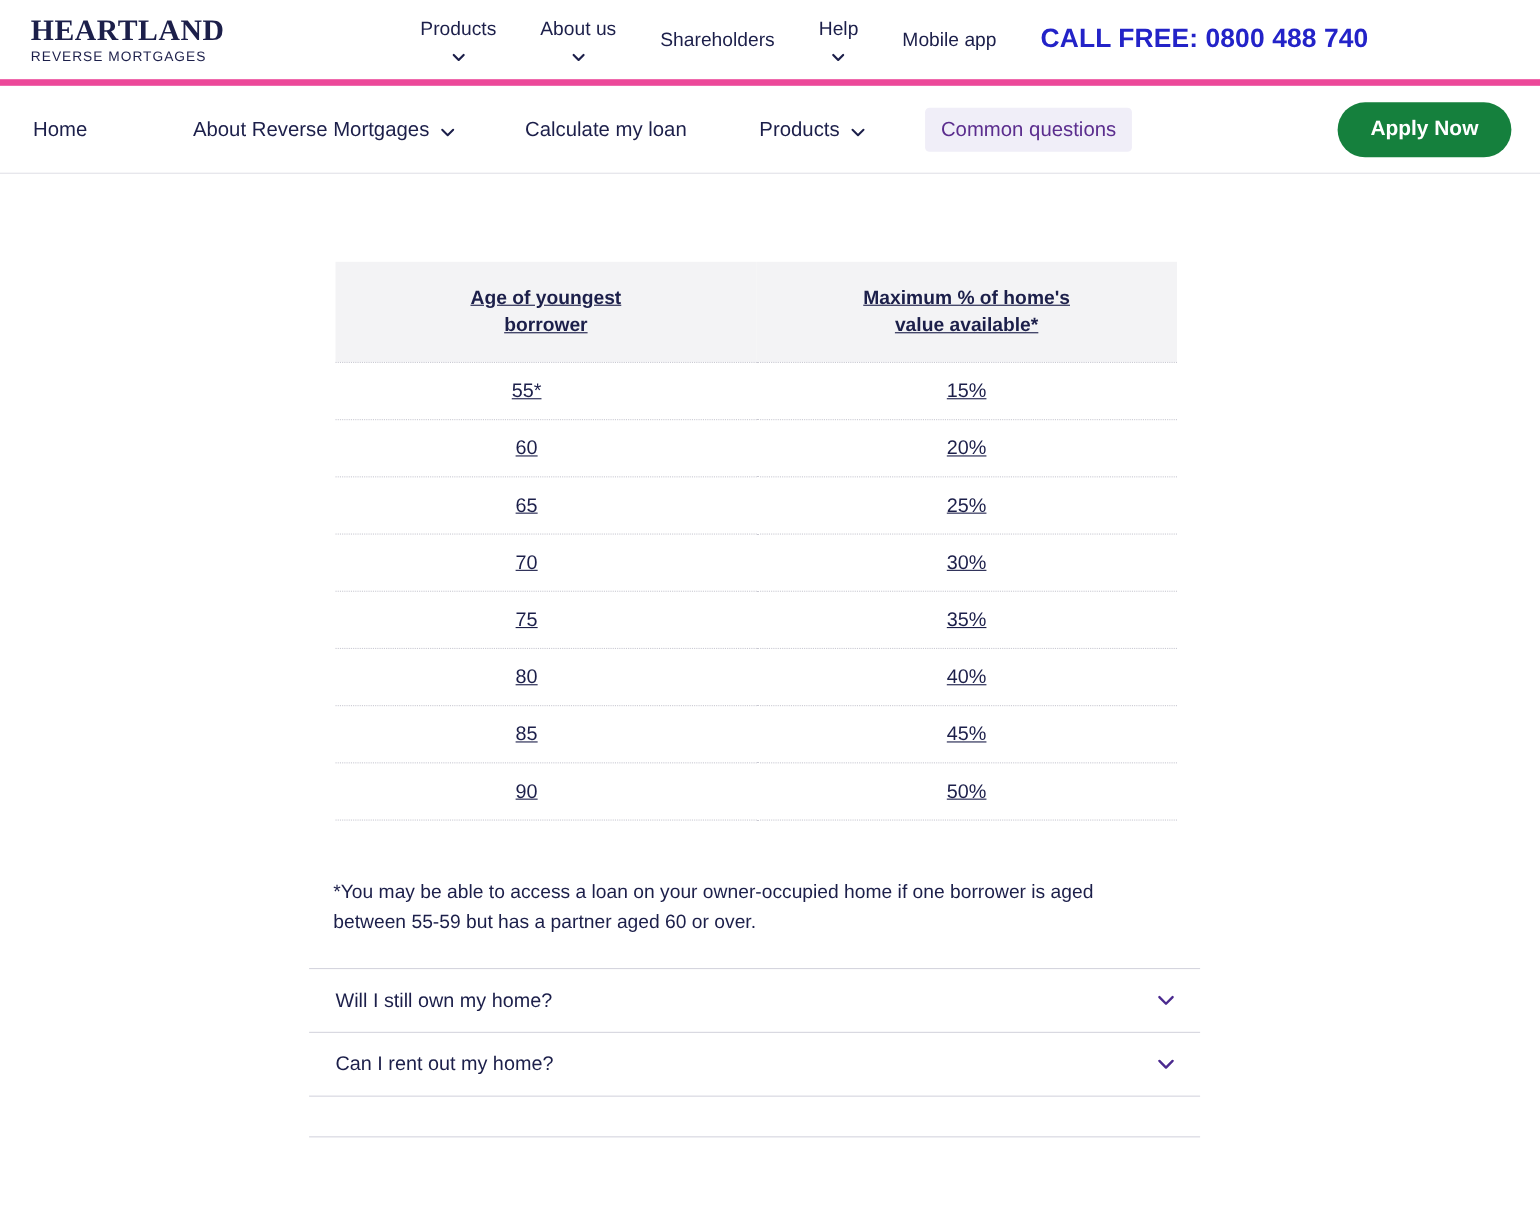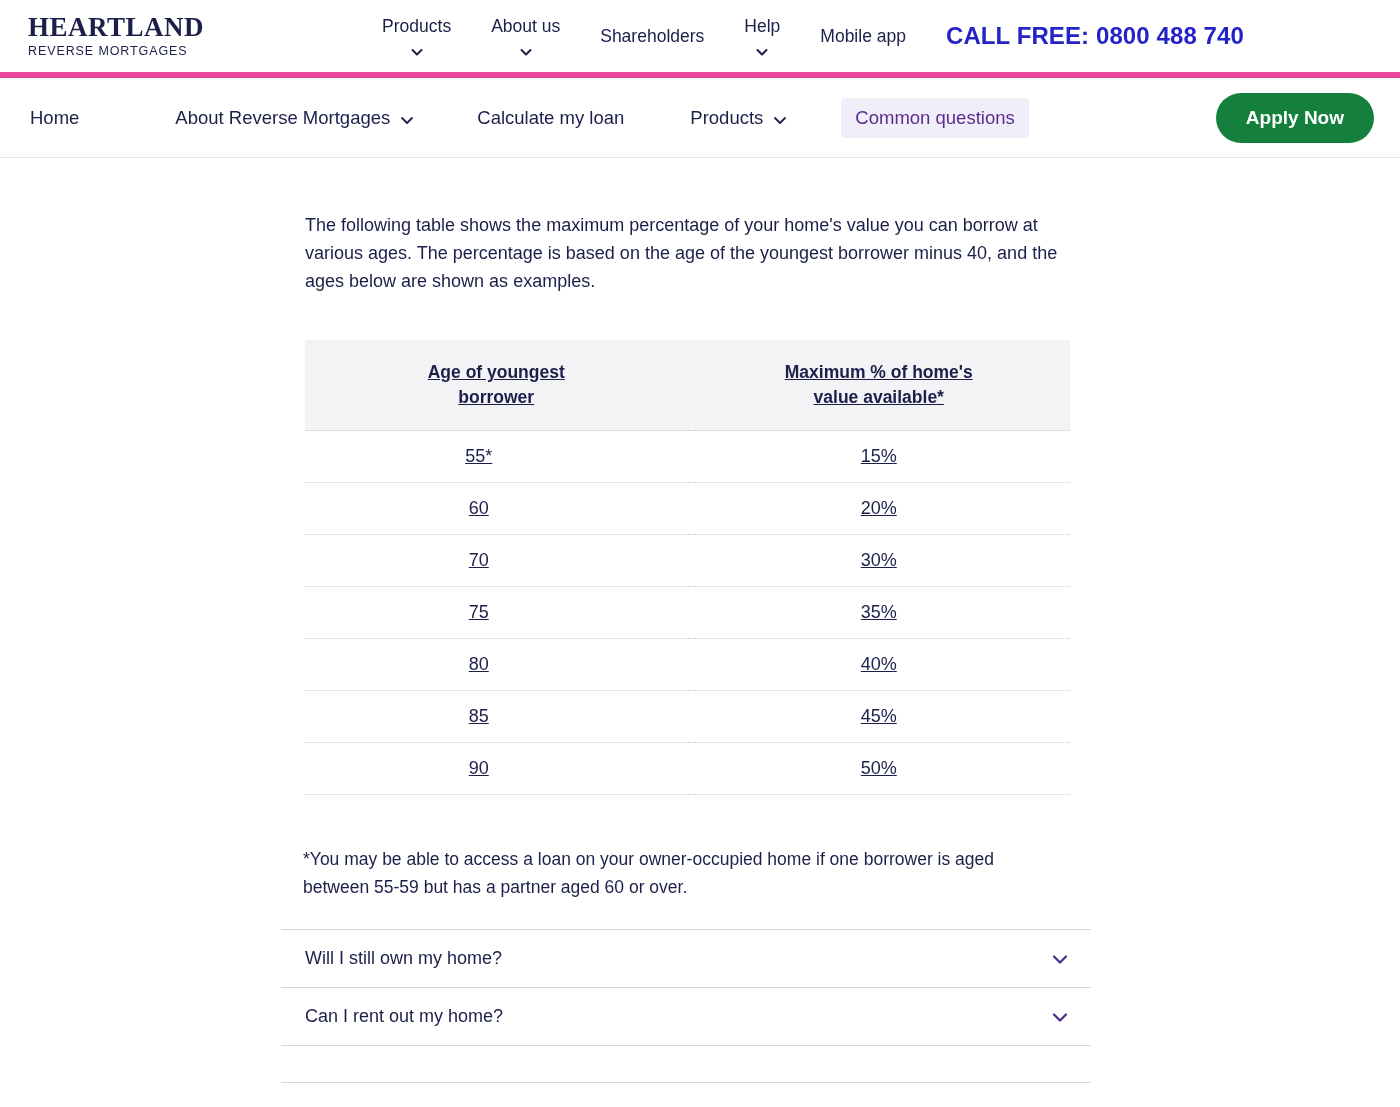--- a/index.html
+++ b/index.html
@@ -263,21 +263,20 @@
           <path d="M2 5 L7 10 L12 5" fill="none" stroke="#1c1f4a" stroke-width="1.8" stroke-linecap="round" stroke-linejoin="round"></path>
         </svg>
     </span>
   </div>
   <div class="subnav-pill">Common questions</div>
   <button class="apply-btn">Apply Now</button>
 </div>
 
 <div class="content">
 
-  <p class="intro">The following table shows the maximum percentage of your home's value you can borrow at various ages. The percentage is based on the age of the youngest borrower minus 40, and the ages below are shown as examples.</p>
 
   <div class="table-wrap">
     <table class="rates">
       <thead>
         <tr>
           <th>
             <span>Age of youngest</span>
             <span>borrower</span>
           </th>
           <th>
@@ -289,20 +288,24 @@
       <tbody>
         <tr>
           <td class="col-age">55*</td>
           <td class="col-pct">15%</td>
         </tr>
         <tr>
           <td class="col-age">60</td>
           <td class="col-pct">20%</td>
         </tr>
         <tr>
+          <td class="col-age">65</td>
+          <td class="col-pct">25%</td>
+        </tr>
+        <tr>
           <td class="col-age">70</td>
           <td class="col-pct">30%</td>
         </tr>
         <tr>
           <td class="col-age">75</td>
           <td class="col-pct">35%</td>
         </tr>
         <tr>
           <td class="col-age">80</td>
           <td class="col-pct">40%</td>

